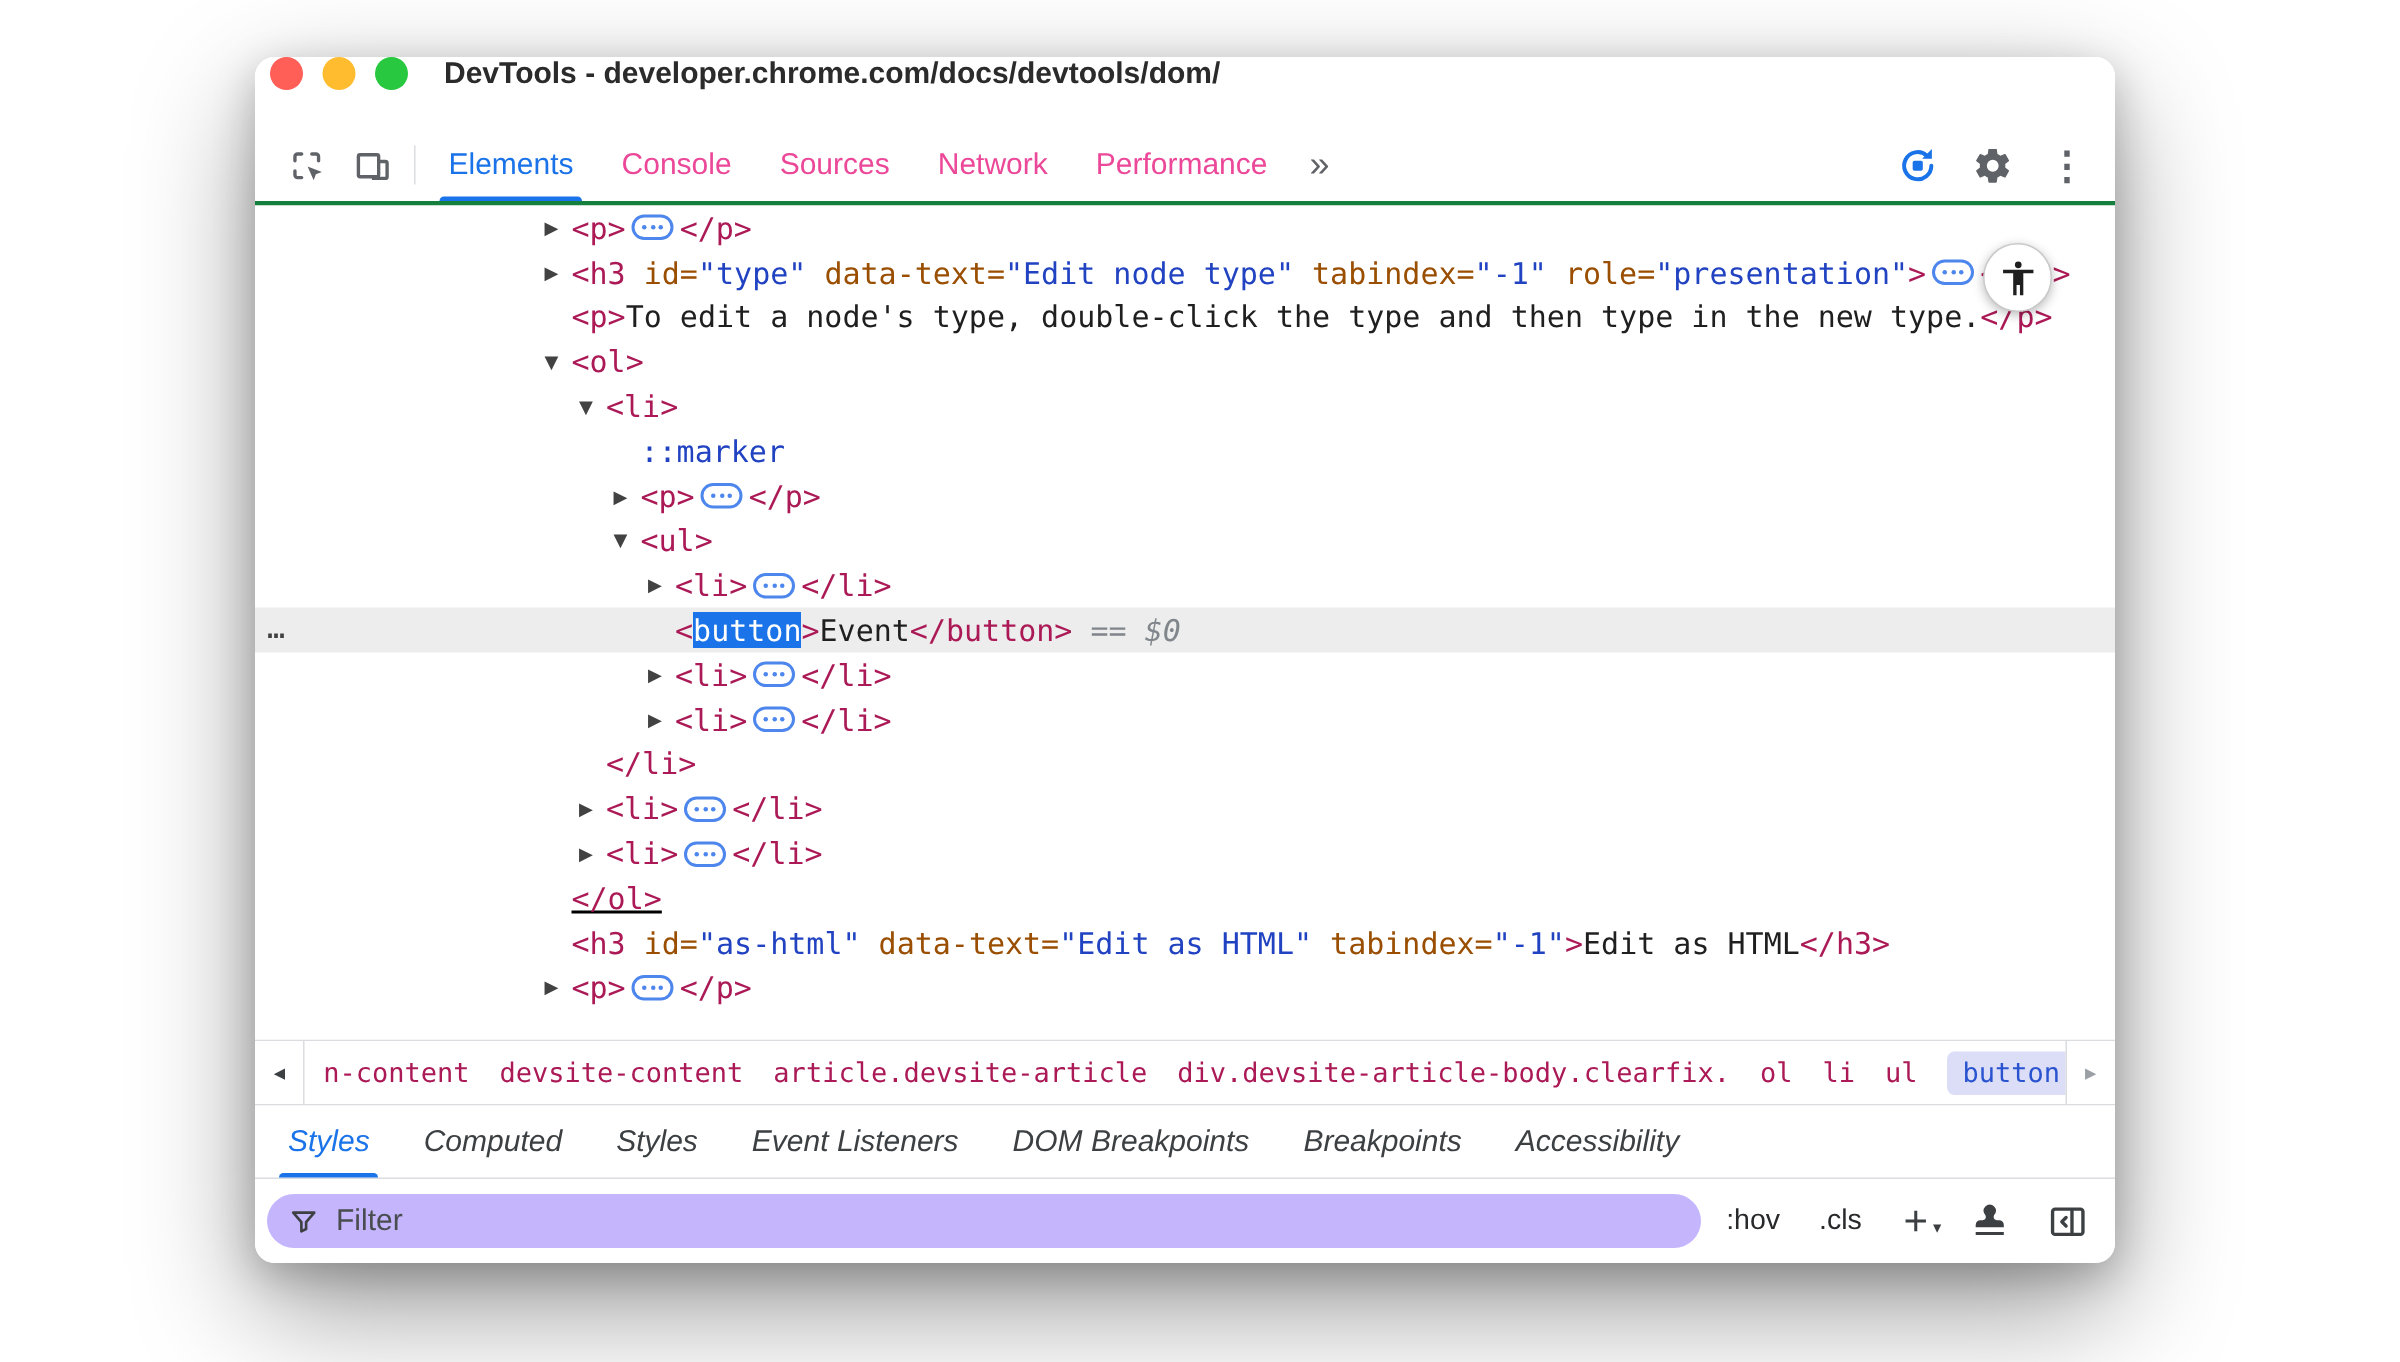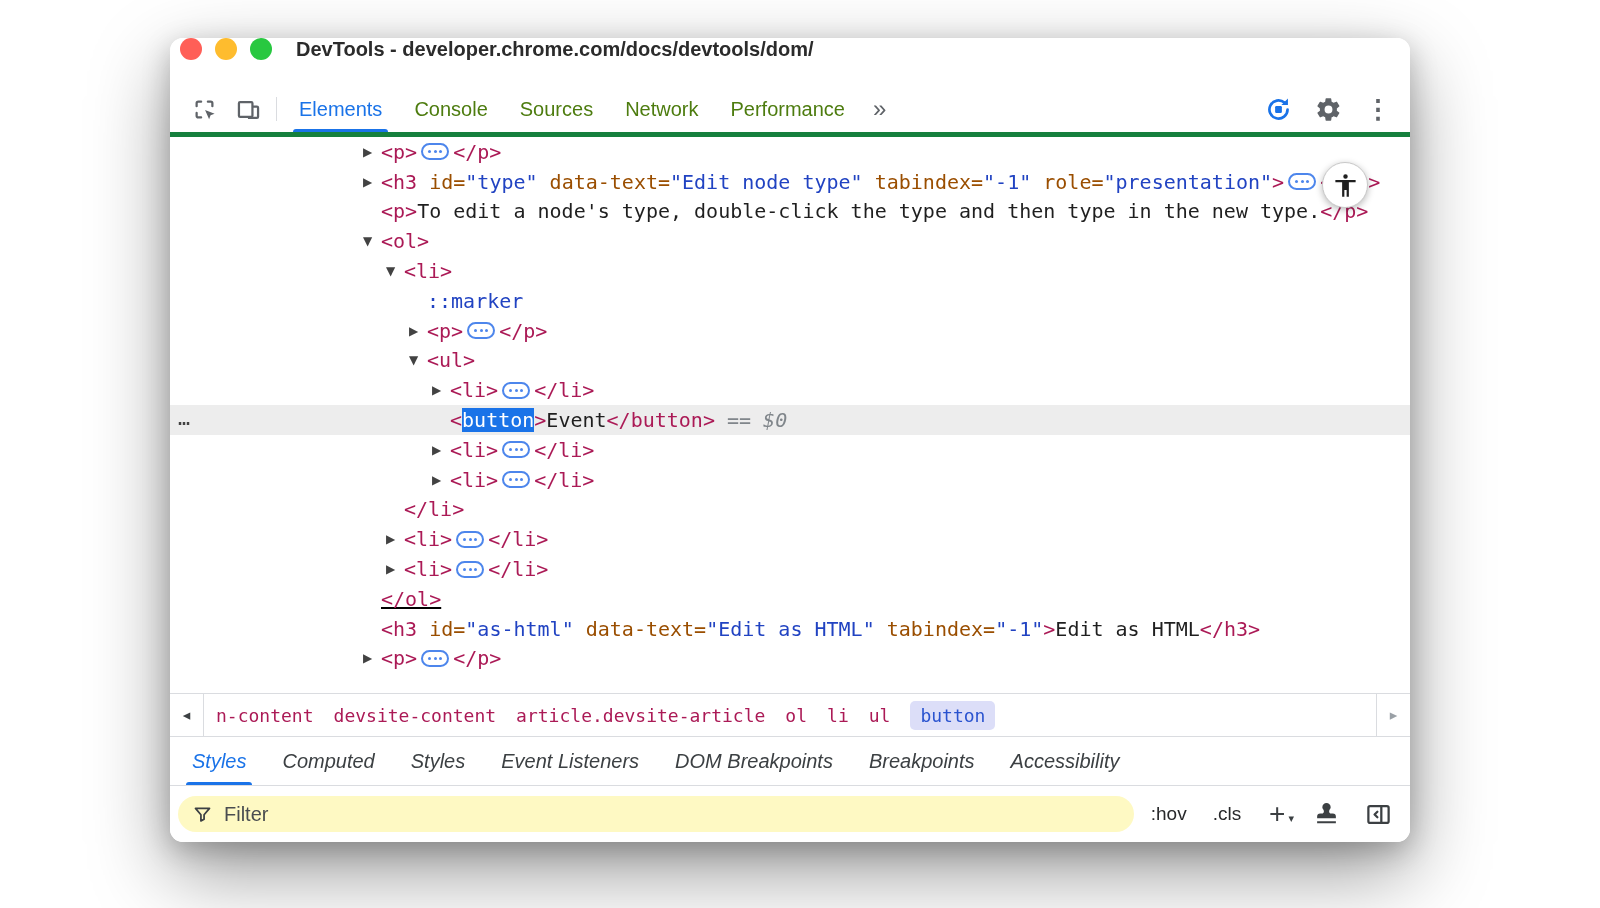--- a/index.html
+++ b/index.html
@@ -16,25 +16,25 @@
   
   .titlebar { height:48px; flex:0 0 auto; display:flex; align-items:flex-start; padding-left:10px; background:#fff; }
   .lights { display:flex; gap:13px; align-items:center; }
   .light { width:22px; height:22px; border-radius:50%; display:inline-block; }
   .light.red { background:var(--light-red,#ff5f57); }
   .light.yellow { background:var(--light-yellow,#febc2e); }
   .light.green { background:var(--light-green,#28c840); }
   .title { margin-left:24px; font-size:20px; font-weight:bold; color:#2b2b2b; }
 
   
-  .toolbar { height:51px; flex:0 0 auto; display:flex; align-items:stretch; border-bottom:5px solid #15803d; padding-left:12px; }
+  .toolbar { height:51px; flex:0 0 auto; display:flex; align-items:stretch; border-bottom:3px solid #15803d; padding-left:12px; }
   .tb-icon { width:44px; display:flex; align-items:center; justify-content:center; color:#5f6368; }
   .tb-sep { width:1px; background:#dadce0; margin:11px 6px; }
   .tabs { display:flex; }
-  .tab { display:flex; align-items:center; padding:0 16px; font-size:20px; color:#4d7c0f; position:relative; white-space:nowrap; }
+  .tab { display:flex; align-items:center; padding:0 16px; font-size:20px; color:#ec4899; position:relative; white-space:nowrap; }
   .tab.active { color:var(--accent,#1a73e8); }
   .tab.active::after { content:""; position:absolute; left:10px; right:10px; bottom:0; height:3px; background:var(--accent,#1a73e8); border-radius:3px 3px 0 0; }
   .overflow-chevron { font-size:24px; color:#5f6368; display:flex; align-items:center; padding:0 12px; }
   .tb-right { margin-left:auto; display:flex; align-items:center; padding-right:10px; gap:6px; }
   .more-dots { font-size:26px; font-weight:bold; color:#5f6368; }
 
   
   .tree { position:relative; flex:1 1 auto; overflow:hidden; font-family:"DejaVu Sans Mono", monospace; font-size:20px; background:#fff; }
   .tree-line { position:relative; height:29.8px; display:flex; align-items:center; white-space:pre; }
   .tree-line.selected { background:var(--selected-row-bg,#ededed); }
@@ -64,21 +64,21 @@
   .crumb.selected { background:var(--crumb-selected-bg,#dcdef8); color:var(--crumb-selected-text,#2a53cf); padding:4px 10px; border-radius:5px; }
 
   
   .side-tabs { height:49px; flex:0 0 auto; border-bottom:1px solid #dadce0; display:flex; align-items:stretch; padding-left:4px; background:#fff; }
   .side-tab { display:flex; align-items:center; padding:0 18px; font-size:20px; color:#3c4043; position:relative; white-space:nowrap;font-style:italic; }
   .side-tab.active { color:var(--accent,#1a73e8); }
   .side-tab.active::after { content:""; position:absolute; left:12px; right:12px; bottom:0; height:3px; background:var(--accent,#1a73e8); border-radius:3px 3px 0 0; }
 
   
   .filterbar { height:56px; flex:0 0 auto; display:flex; align-items:center; padding:0 10px 0 8px; gap:8px; background:#fff; }
-  .filter-input { width:957px; height:36px; background:#fef9c3; border-radius:18px; display:flex; align-items:center; padding:0 14px; gap:11px; }
+  .filter-input { width:957px; height:36px; background:#c4b5fd; border-radius:18px; display:flex; align-items:center; padding:0 14px; gap:11px; }
   .filter-input input { flex:1 1 auto; background:transparent; border:0; outline:none; font-family:"Liberation Sans", sans-serif; font-size:20px; color:#202124; }
   .filter-input input::placeholder { color:#4a4d50; opacity:1; }
   .txt-btn { padding:0 9px; font-size:19px; color:#28292b; display:flex; align-items:center; white-space:nowrap; }
   .plus-btn { position:relative; width:38px; display:flex; align-items:center; justify-content:center; font-size:28px; color:#3c4043; }
   .plus-caret { position:absolute; right:2px; bottom:5px; font-size:11px; color:#3c4043; }
 </style>
 </head>
 <body>
 
 <div class="stage">
@@ -161,20 +161,21 @@
         <div class="tree-line" style="padding-left: 193px;"><span class="arrow"></span><span class="tok-tag">&lt;h3</span><span class="tok-attr"> id=</span><span class="tok-val">"as-html"</span><span class="tok-attr"> data-text=</span><span class="tok-val">"Edit as HTML"</span><span class="tok-attr"> tabindex=</span><span class="tok-val">"-1"</span><span class="tok-tag">&gt;</span><span class="tok-text">Edit as HTML</span><span class="tok-tag">&lt;/h3&gt;</span></div>
         <div class="tree-line" style="padding-left: 193px;"><span class="arrow">▶</span><span class="tok-tag">&lt;p&gt;</span><span class="pill"><b></b><b></b><b></b></span><span class="tok-tag">&lt;/p&gt;</span></div>
       </div>
 
     <div class="crumbs">
       <div class="crumb-scroll-btn left">◂</div>
       <div class="crumb-list">
           <div class="crumb">n-content</div>
           <div class="crumb">devsite-content</div>
           <div class="crumb">article.devsite-article</div>
+          <div class="crumb">div.devsite-article-body.clearfix.</div>
           <div class="crumb">ol</div>
           <div class="crumb">li</div>
           <div class="crumb">ul</div>
           <div class="crumb selected">button</div>
         </div>
       <div class="crumb-scroll-btn right">▸</div>
     </div>
 
     <div class="side-tabs">
         <div class="side-tab active">Styles</div>

